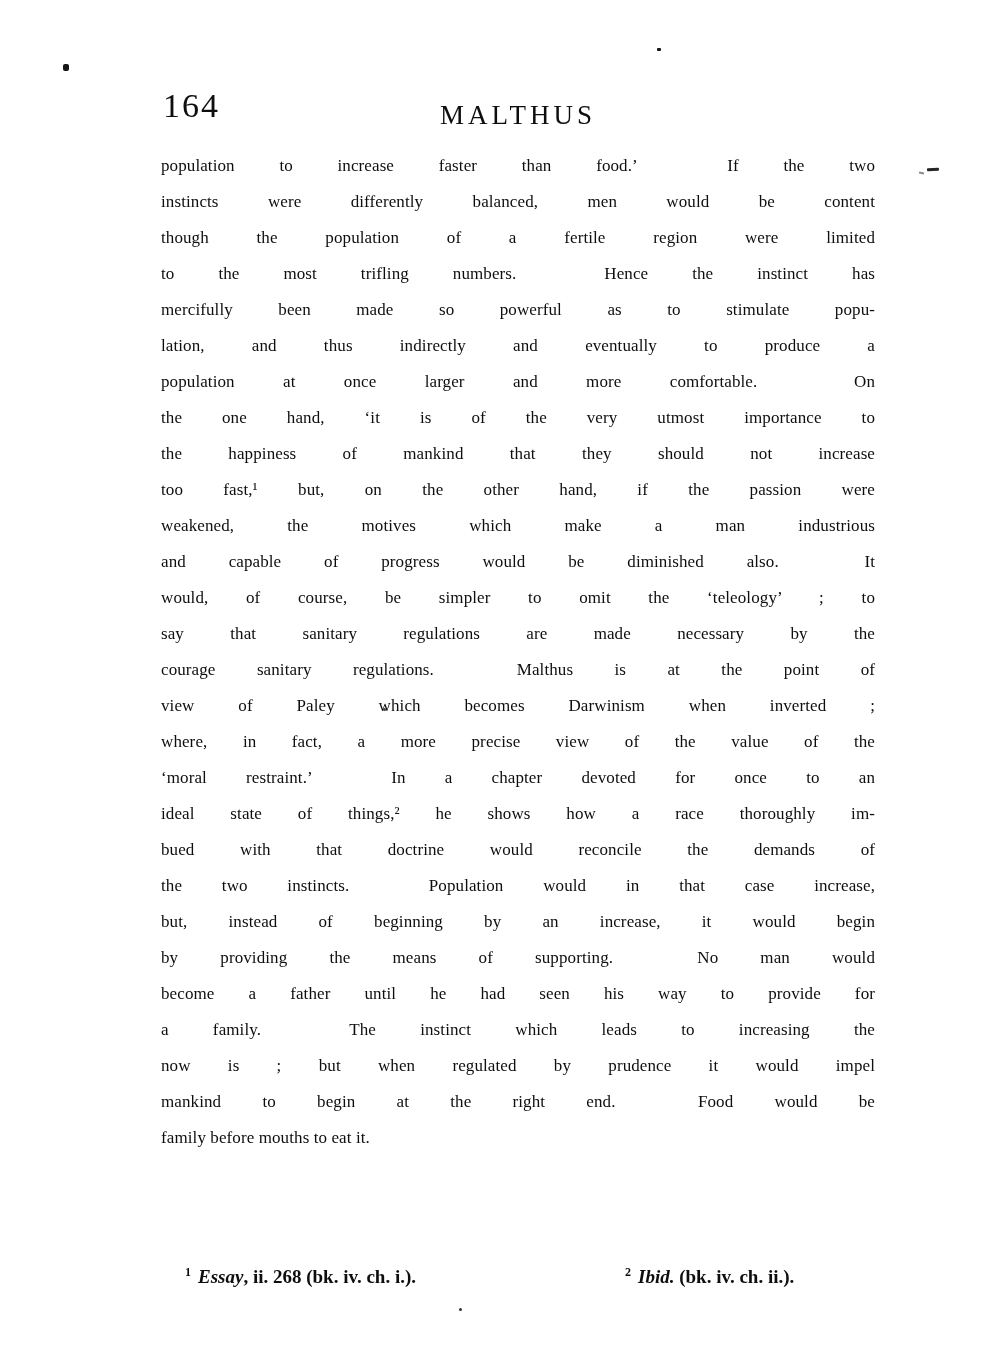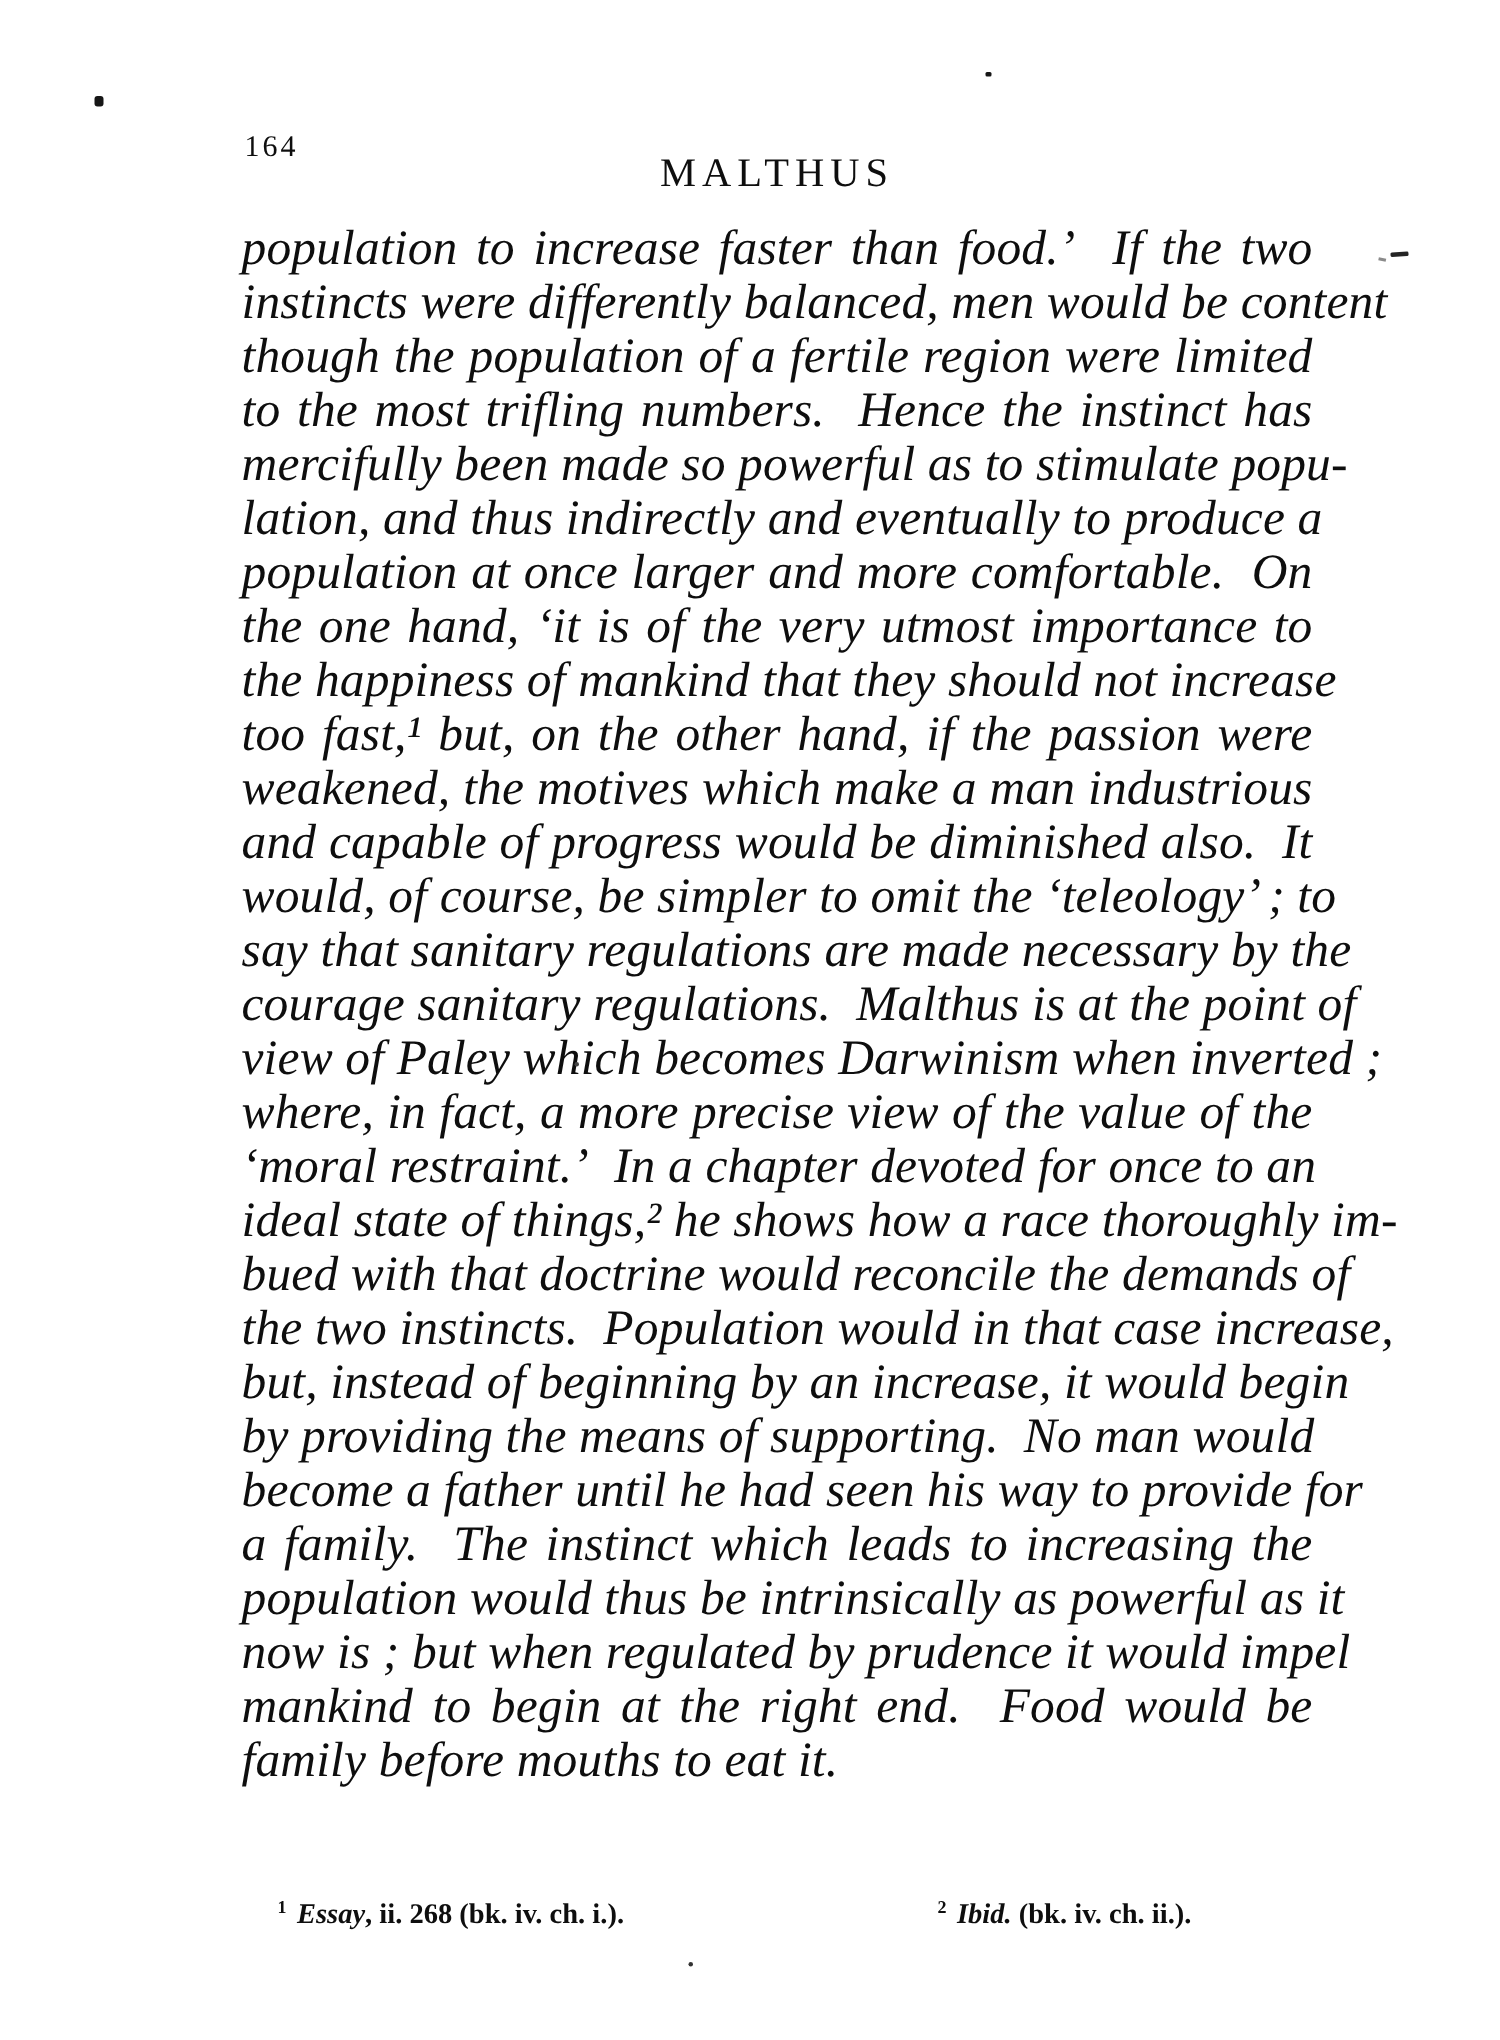--- a/index.html
+++ b/index.html
@@ -14,40 +14,39 @@
     background: #ffffff;
     color: #0e0e0e;
     overflow: hidden;
   }
   .header {
     position: absolute;
     top: 84px; left: 161px; width: 714px; height: 34px;
   }
   .page-number {
     position: absolute; left: 2px; top: 3px;
-    font-size: 20px; letter-spacing: 2px;
+    font-size: 34px; letter-spacing: 2px;
   }
   .running-title {
     position: absolute; left: 0; right: 0; top: 16px;
     text-align: center;
     font-size: 27px; letter-spacing: 4px;
   }
   .bodytext {
     position: absolute;
     top: 148px; left: 161px; width: 714px;
   }
   .ln {
-    font-size: 33px;
+    font-size: 17px;
     line-height: 36px;
     height: 36px;
     text-align: justify;
     text-align-last: justify;
     letter-spacing: 0.1px;
     white-space: nowrap;
-    font-style: italic;
   }
   .ln.last {
     text-align-last: left;
     white-space: normal;
   }
   .footnotes {
     position: absolute;
     top: 1266px; left: 161px; width: 714px; height: 40px;
     font-size: 19px;
   }
@@ -111,21 +110,20 @@
     <div class="ln">view of Paley which becomes Darwinism when inverted ;</div>
     <div class="ln">where, in fact, a more precise view of the value of the</div>
     <div class="ln">‘moral restraint.’&nbsp; In a chapter devoted for once to an</div>
     <div class="ln">ideal state of things,² he shows how a race thoroughly im-</div>
     <div class="ln">bued with that doctrine would reconcile the demands of</div>
     <div class="ln">the two instincts.&nbsp; Population would in that case increase,</div>
     <div class="ln">but, instead of beginning by an increase, it would begin</div>
     <div class="ln">by providing the means of supporting.&nbsp; No man would</div>
     <div class="ln">become a father until he had seen his way to provide for</div>
     <div class="ln">a family.&nbsp; The instinct which leads to increasing the</div>
-    <div class="ln">population would thus be intrinsically as powerful as it</div>
     <div class="ln">now is ; but when regulated by prudence it would impel</div>
     <div class="ln">mankind to begin at the right end.&nbsp; Food would be</div>
     <div class="ln last">family before mouths to eat it.</div>
   </div>
 
   <div class="footnotes">
     <div class="fn fn-1">
       <sup>1</sup><i>Essay</i><span>, ii. 268 (bk. iv. ch. i.).</span>
     </div>
     <div class="fn fn-2">

